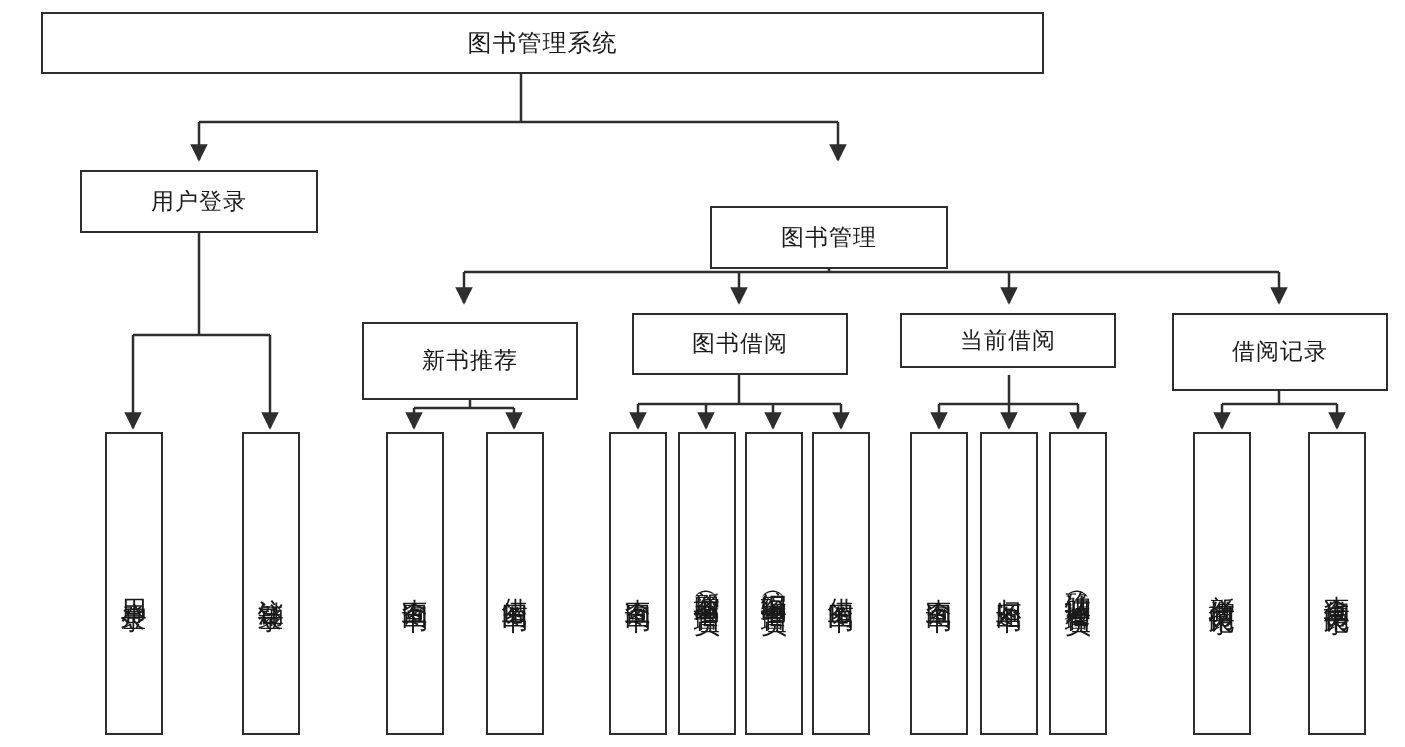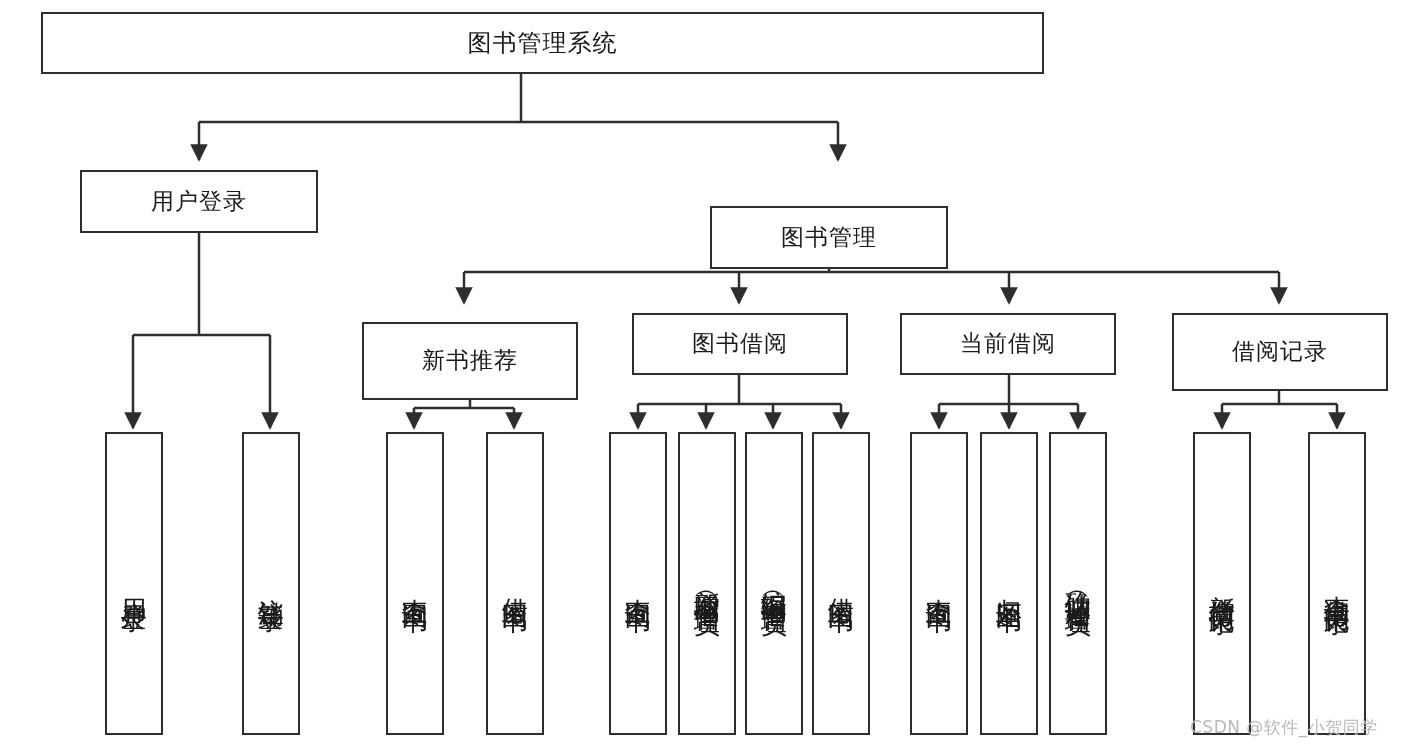--- a/index.html
+++ b/index.html
@@ -140,21 +140,21 @@
   <div class="node horiz" style="left:710px; top:170px; width:238px; height:63px;margin-top:36px;">
     <span class="label">图书管理</span>
   </div>
 
   <div class="node horiz" style="left:362px; top:322px; width:216px; height:78px;">
     <span class="label">新书推荐</span>
   </div>
   <div class="node horiz" style="left:632px; top:313px; width:216px; height:62px;">
     <span class="label">图书借阅</span>
   </div>
-  <div class="node horiz" style="left:900px; top:313px; width:216px; height:62px;">
+  <div class="node horiz" style="left:900px; top:313px; width:216px; height:55px;">
     <span class="label">当前借阅</span>
   </div>
   <div class="node horiz" style="left:1172px; top:313px; width:216px; height:78px;">
     <span class="label">借阅记录</span>
   </div>
 
   <div class="node vert" style="left:105px; top:432px; width:58px; height:303px;">
     <span class="label">用户登录</span>
   </div>
   <div class="node vert" style="left:242px; top:432px; width:58px; height:303px;">
@@ -191,15 +191,14 @@
     <span class="label">确认归还（管理员）</span>
   </div>
 
   <div class="node vert" style="left:1193px; top:432px; width:58px; height:303px;">
     <span class="label">新增借阅记录</span>
   </div>
   <div class="node vert" style="left:1308px; top:432px; width:58px; height:303px;">
     <span class="label">查询借阅记录</span>
   </div>
 
-  <div class="watermark">CSDN @软件_小贺同学</div>
 
 </div>
 
 </body></html>

